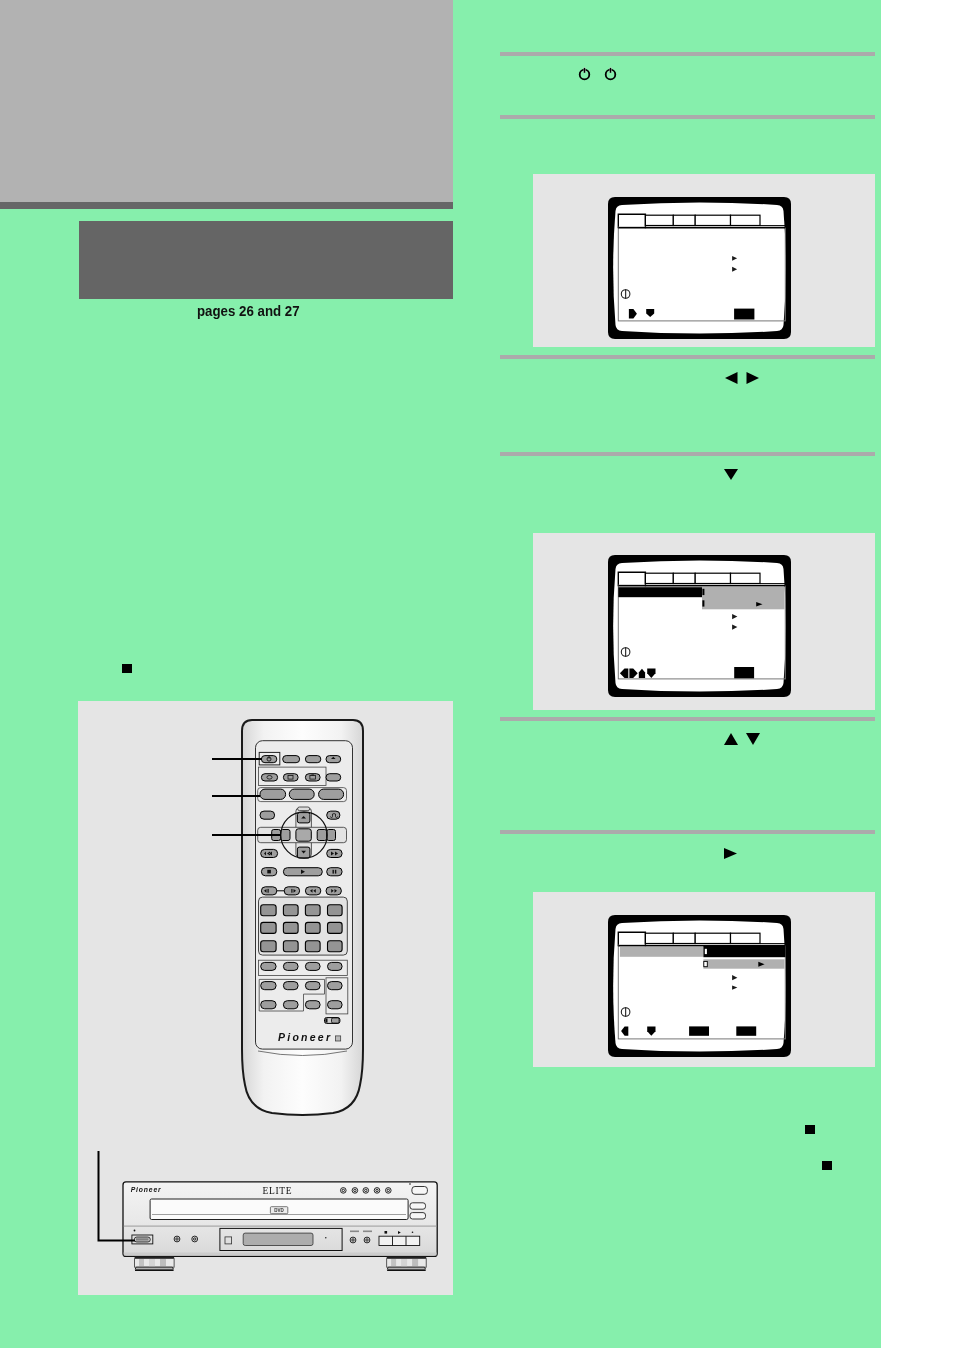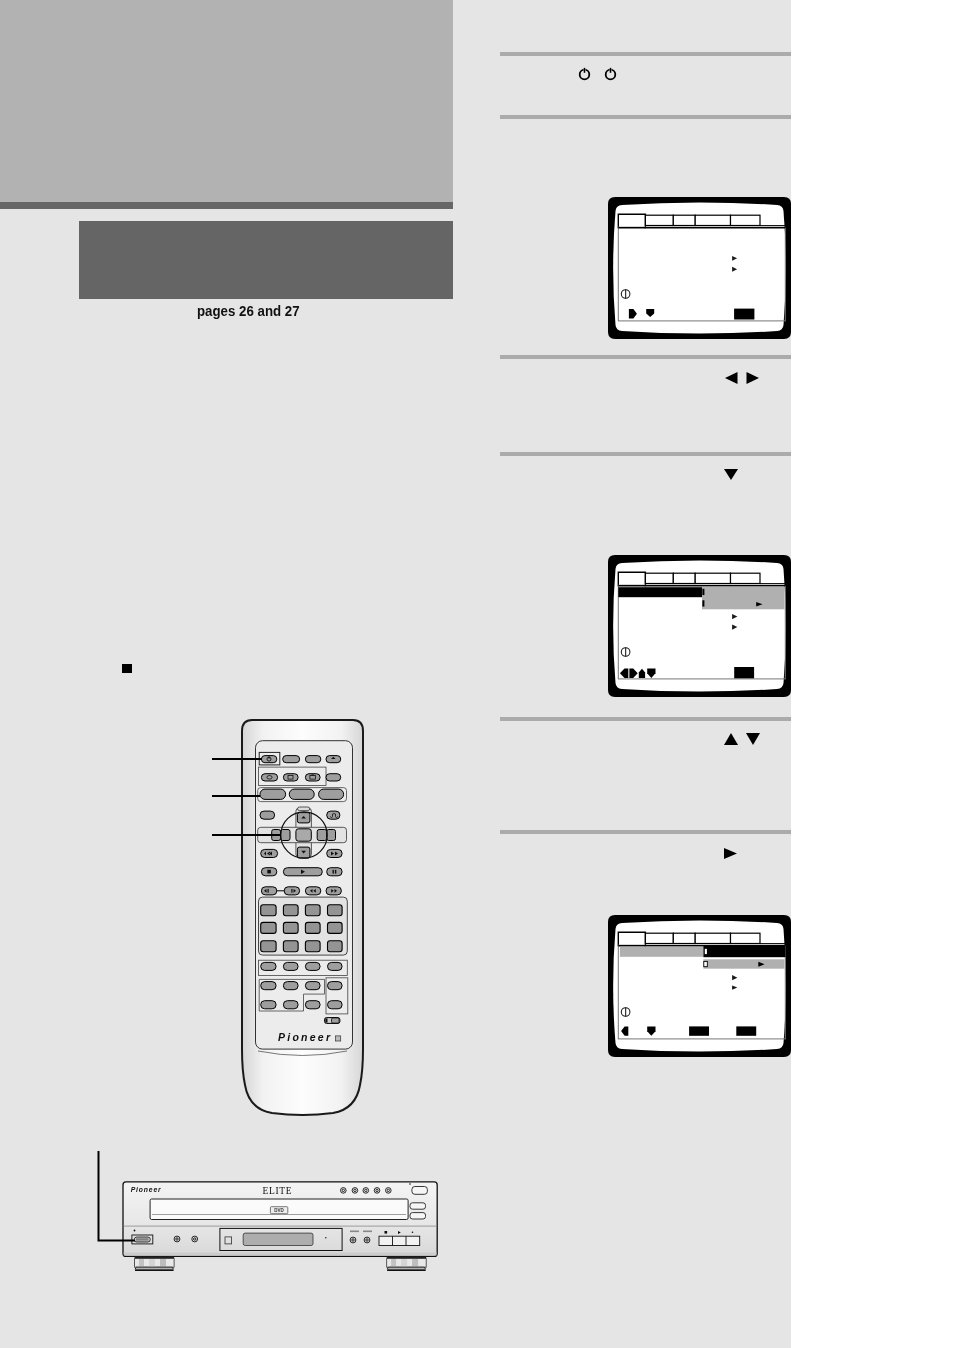--- a/index.html
+++ b/index.html
@@ -1,16 +1,16 @@
 <!DOCTYPE html>
 <html><head>
 <meta charset="utf-8">
 <style>
   html,body{margin:0;padding:0;background:#fff;}
-  #page{position:relative;width:791px;height:1348px;background:#e5e5e5;overflow:hidden;
+  #page{position:relative;width:881px;height:1348px;background:#86efac;overflow:hidden;
         font-family:"Liberation Sans",sans-serif;}
   .abs{position:absolute;}
 </style>
 </head>
 <body>
 <div id="page">
 
   <div class="abs" style="left:0;top:0;width:453px;height:202px;background:#b2b2b2;"></div>
 
   <div class="abs" style="left:0;top:202px;width:453px;height:7px;background:#666667;"></div>

